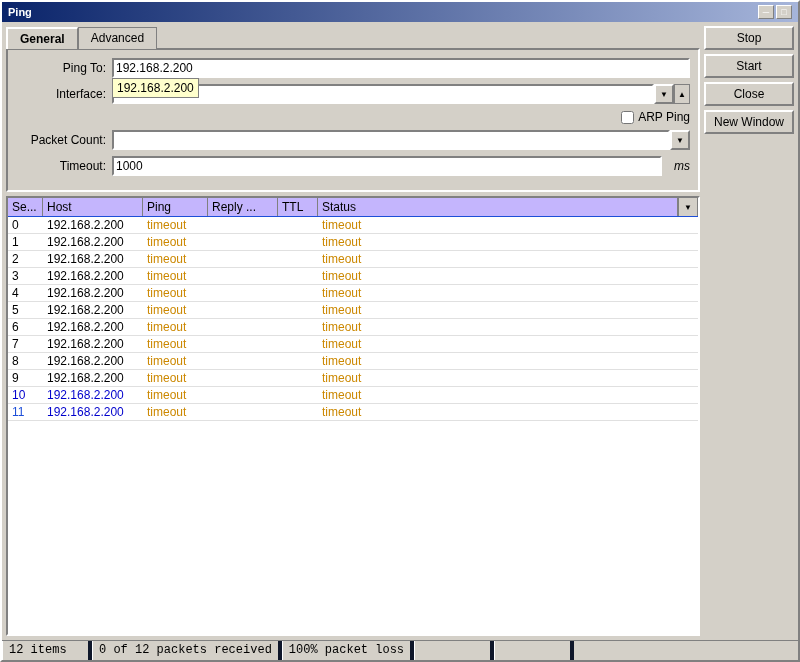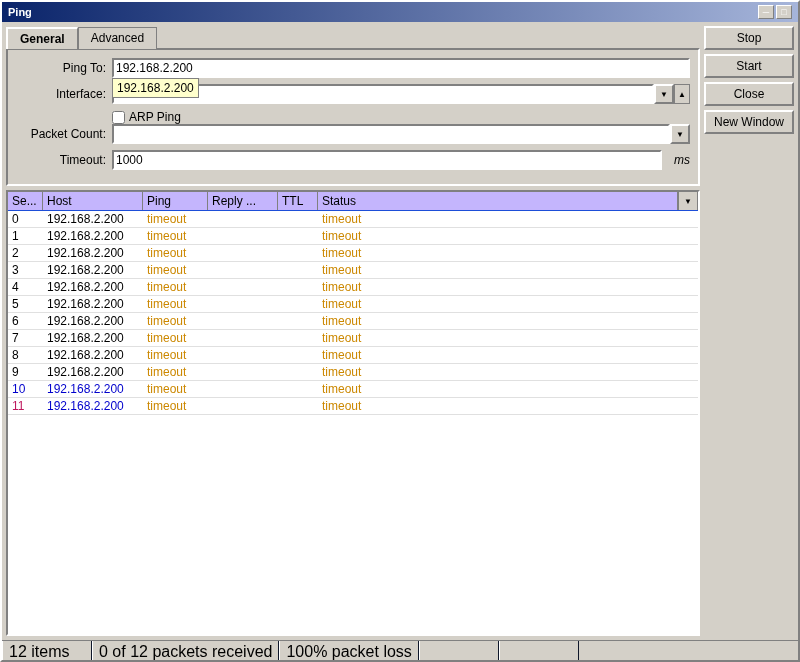--- a/index.html
+++ b/index.html
@@ -186,20 +186,22 @@
       align-items: center;
       justify-content: center;
       cursor: pointer;
       font-size: 8px;
     }
 
     .checkbox-row {
       display: flex;
       align-items: center;
       margin-left: 96px;
+      margin-bottom: 6px;
+      justify-content: flex-end;
     }
 
     .checkbox-row input[type=checkbox] {
       margin-right: 4px;
     }
 
     .timeout-row {
       display: flex;
       align-items: center;
       margin-bottom: 6px;
@@ -275,24 +277,25 @@
     .status-bar {
       display: flex;
       border-top: 1px solid #808080;
       background: #d4d0c8;
       height: 20px;
       flex-shrink: 0;
     }
 
     .status-cell {
       padding: 2px 6px;
-      border-right: 1px solid #0f172a;
+      border-right: 4px solid #0f172a;
       border-left: 1px solid #ffffff;
-      font-size: 16px;
+      font-size: 12px;
       min-width: 80px;
+      font-family: Liberation Mono, monospace;
     }
 
     .status-cell:first-child {
       min-width: 90px;
     }
 
     .dropdown-filter-btn {
       width: 20px;
       background: #d4d0c8;
       border-left: 1px solid #808080;
@@ -451,21 +454,21 @@
   </div>
             <div class="table-row-el">
     <div class="td" style="color:#0000cc">10</div>
     <div class="td" style="color:#0000cc">192.168.2.200</div>
     <div class="td" style="color:#cc8800">timeout</div>
     <div class="td"></div>
     <div class="td"></div>
     <div class="td" style="color:#cc8800">timeout</div>
   </div>
             <div class="table-row-el">
-    <div class="td" style="color:#be185d">11</div>
+    <div class="td" style="color:#1d4ed8">11</div>
     <div class="td" style="color:#0000cc">192.168.2.200</div>
     <div class="td" style="color:#cc8800">timeout</div>
     <div class="td"></div>
     <div class="td"></div>
     <div class="td" style="color:#cc8800">timeout</div>
   </div>
           </div>
       </div>
     </div>
 

